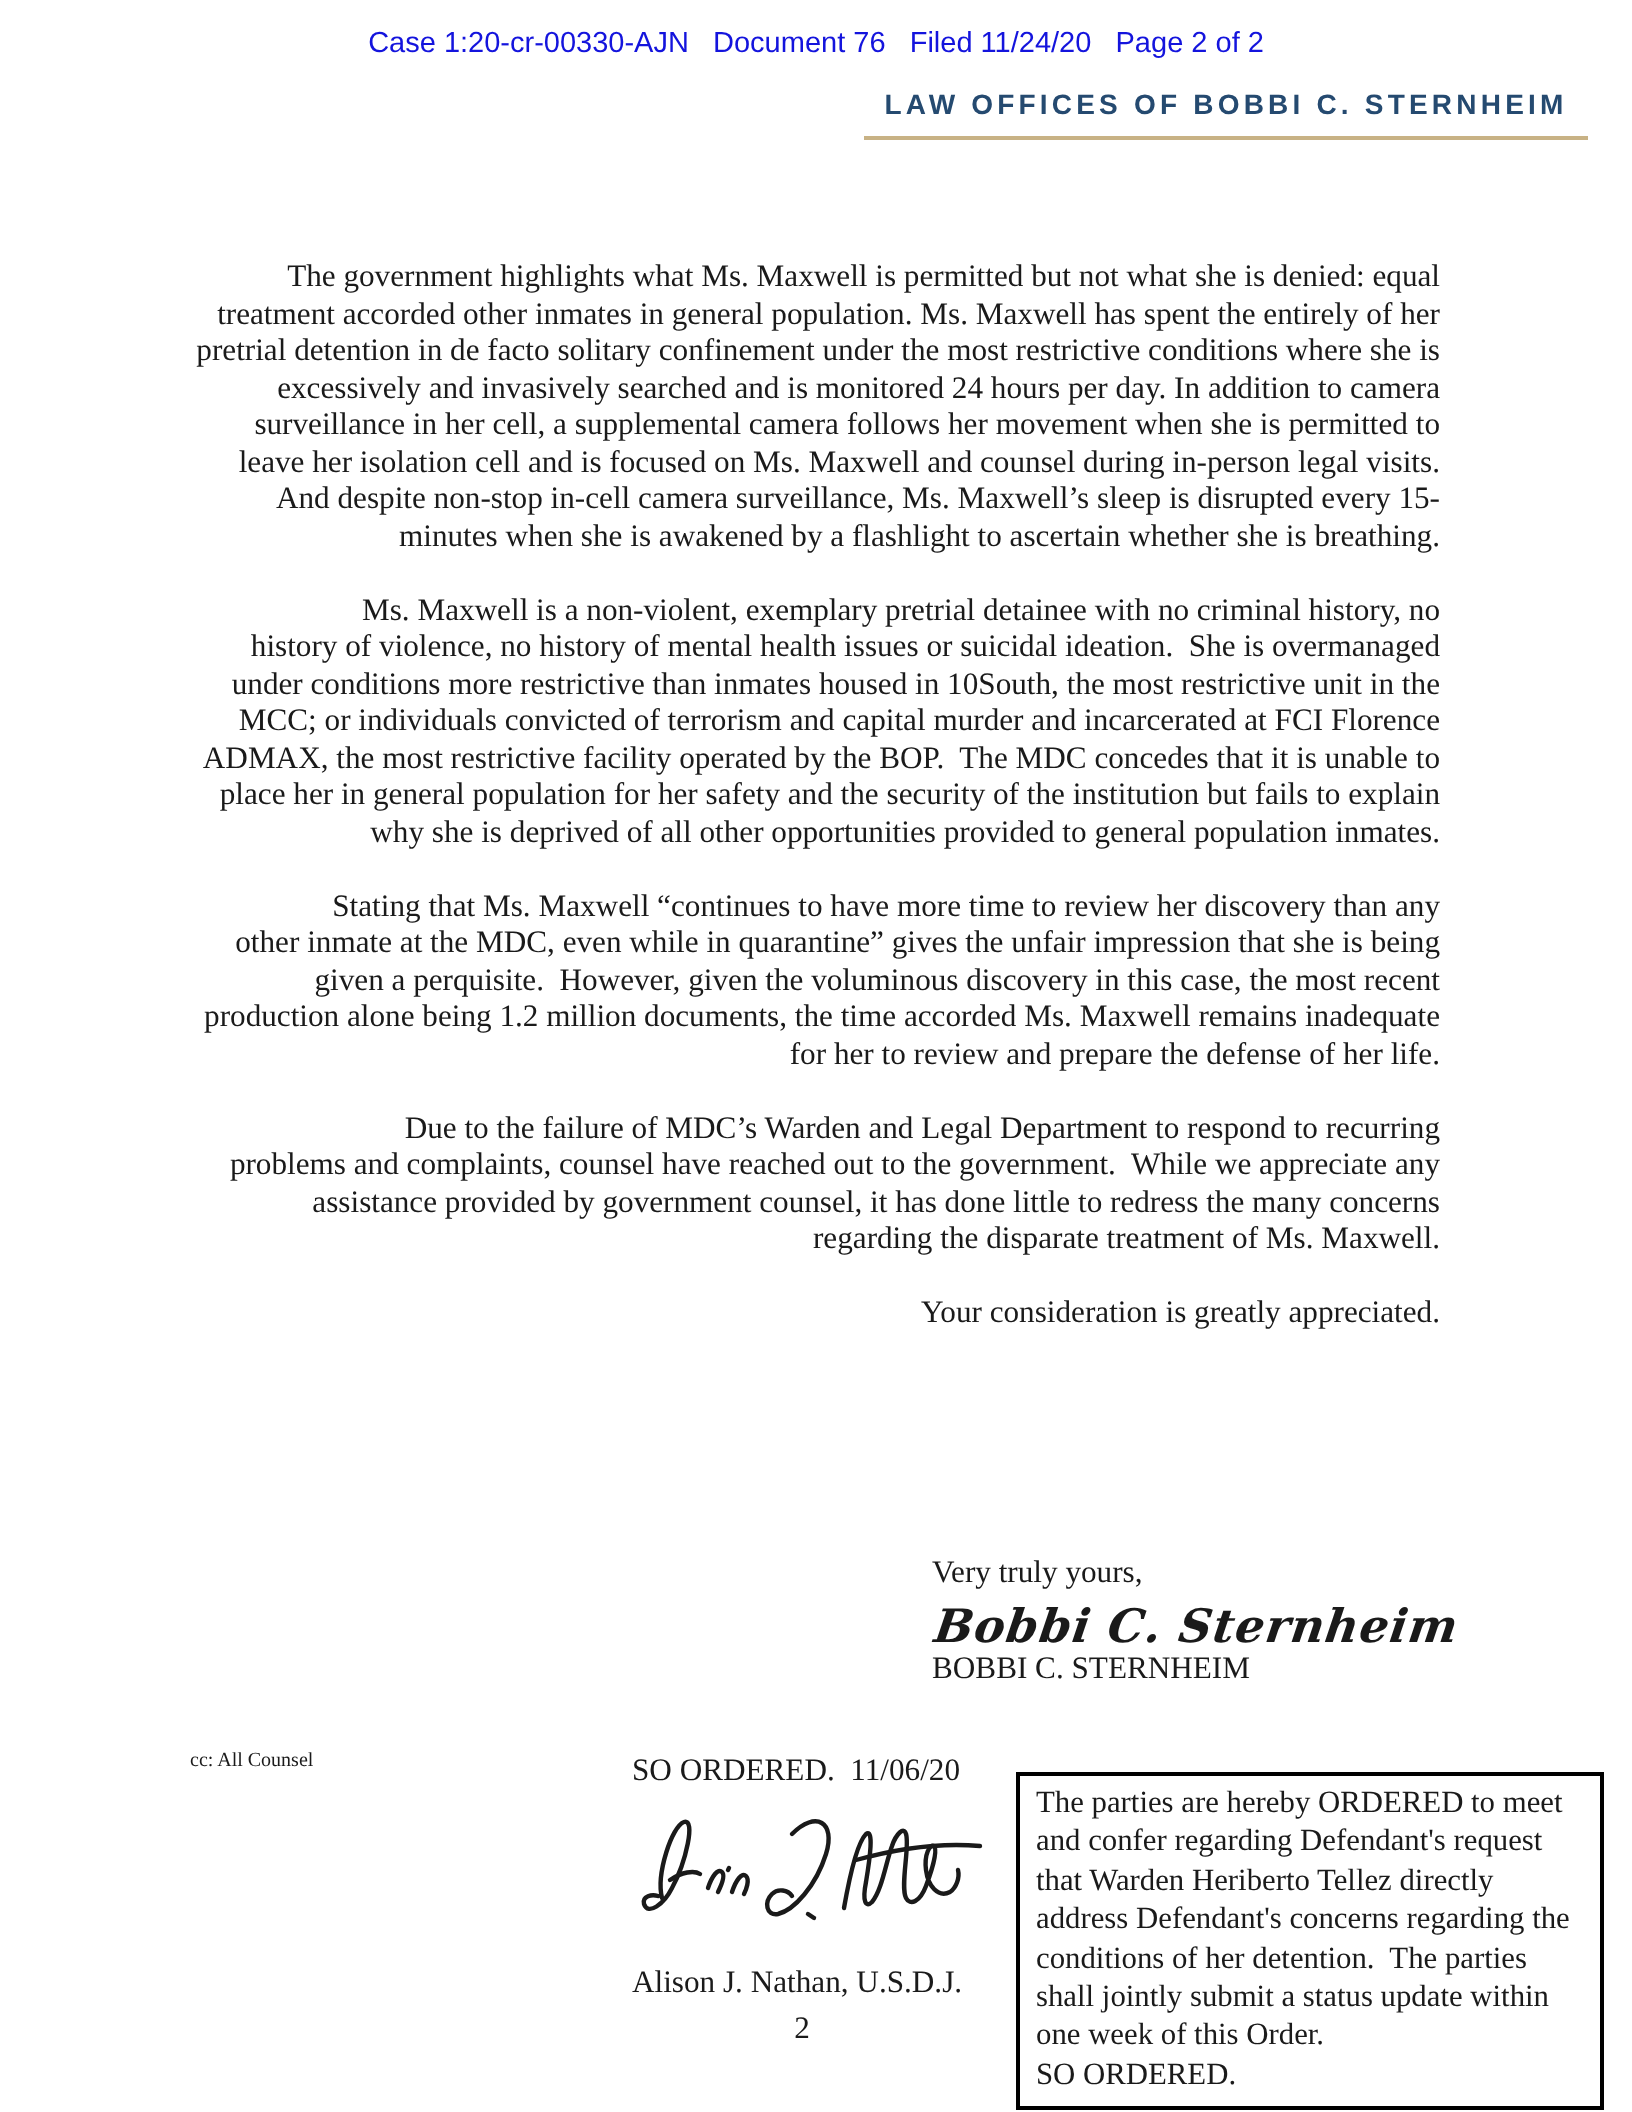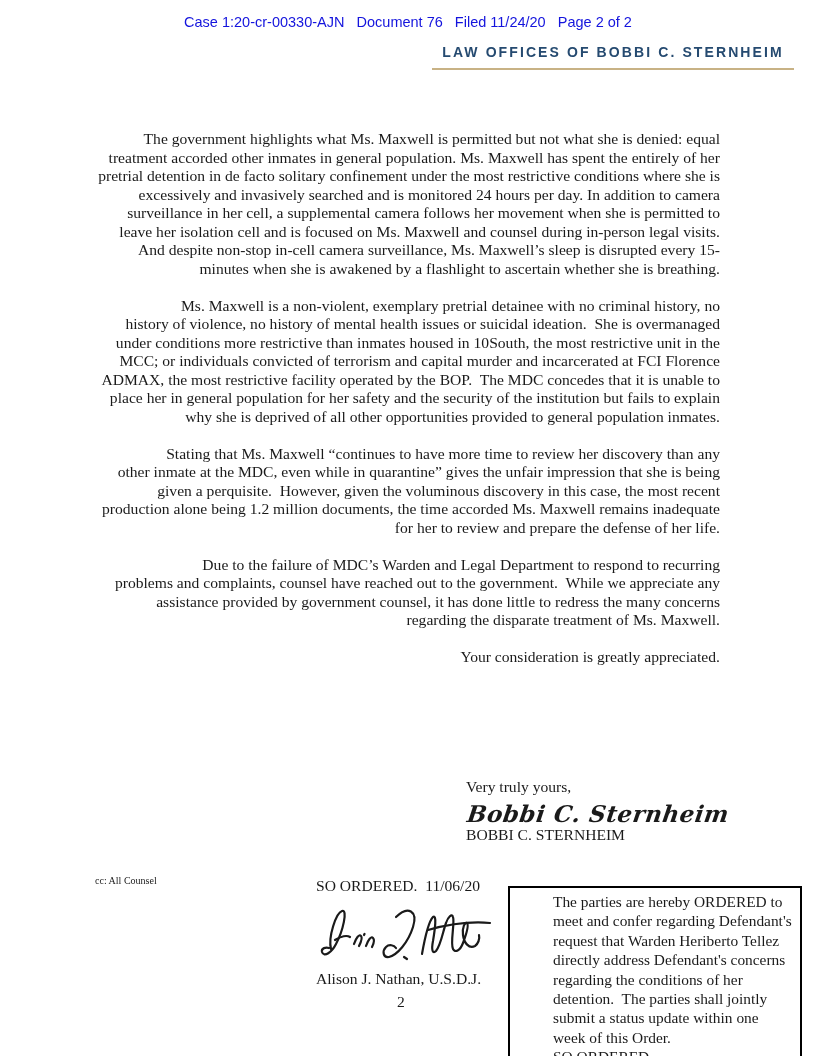--- a/index.html
+++ b/index.html
@@ -100,21 +100,21 @@
     font-size: 15.6px;
   }
   .so-ordered {
     white-space: pre;
   }
   .judge-sig {
     display: block;
     margin: 2px 0 0 0;
   }
   .judge-name {
-    margin-top: 1px;
+    margin-top: 14px;
     font-family: Liberation Serif, serif;
   }
   .page-num {
     margin-top: 5px;
     width: 170px;
     text-align: center;
   }
   .order-box {
     position: absolute;
     top: 886px;
@@ -122,21 +122,20 @@
     width: 294px;
     box-sizing: border-box;
     border: 2px solid #000000;
     padding: 4px 8px 6px 8px;
     font-size: 15.4px;
     line-height: 19.4px;
     background: #ffffff;
   }
   .order-box .order-text {
     white-space: pre-wrap;
-    margin-left: 35px;
   }
 </style>
 </head>
 <body>
 
 <div class="page">
 
   <div class="caption">Case 1:20-cr-00330-AJN   Document 76   Filed 11/24/20   Page 2 of 2</div>
 
   <div class="letterhead">

